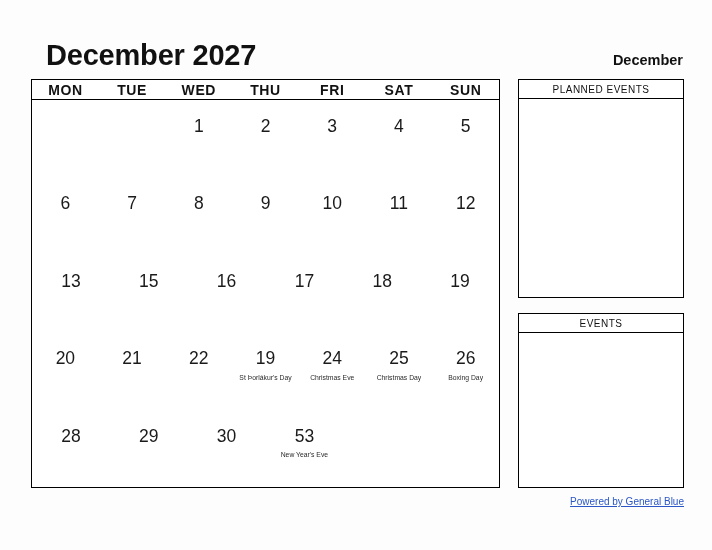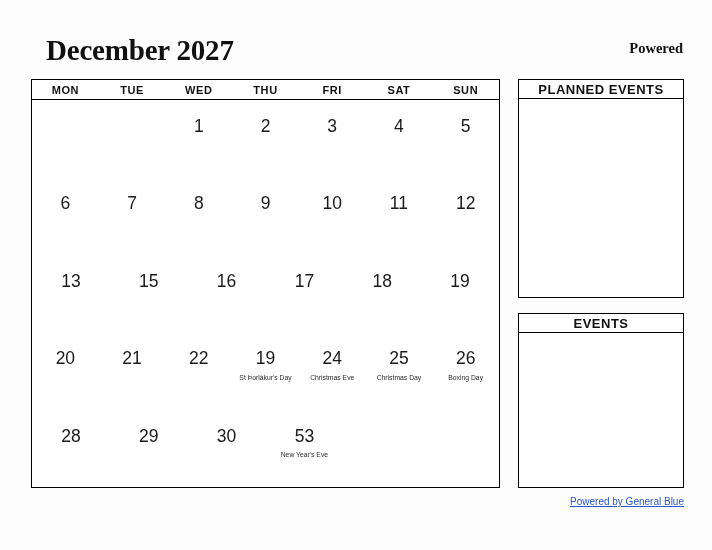--- a/index.html
+++ b/index.html
@@ -22,23 +22,22 @@
   }
 
   
   .header {
     position: absolute;
     left: 46px;
     top: 30px;
     width: 637px;
     height: 40px;
     display: flex;
-    align-items: center;
+    align-items: flex-end;
     justify-content: space-between;
-    font-family: Liberation Serif, serif;
   }
   .month-title {
     font-size: 29px;
     font-weight: bold;
     letter-spacing: -0.2px;
     line-height: 1;
     color: #111;
   }
   .country-title {
     font-size: 14.5px;
@@ -65,21 +64,21 @@
     display: flex;
     height: 19px;
     border-bottom: 1.3px solid #000;
     flex: 0 0 auto;
   }
   .weekday {
     flex: 1 1 0;
     display: flex;
     align-items: center;
     justify-content: center;
-    font-size: 11px;
+    font-size: 14px;
     font-weight: bold;
     letter-spacing: 0.6px;
     color: #111;
     text-align: right;
   }
   .weeks {
     flex: 1 1 auto;
     display: flex;
     flex-direction: column;
   }
@@ -125,22 +124,22 @@
   }
   .panel-events { top: 79px; height: 219px; }
   .panel-notes  { top: 313px; height: 175px; }
   .panel-header {
     height: 18px;
     flex: 0 0 auto;
     border-bottom: 1.3px solid #000;
     display: flex;
     align-items: center;
     justify-content: center;
-    font-size: 13px;
-    font-weight: bold;
+    font-size: 10px;
+    font-weight: normal;
     letter-spacing: 0.5px;
     color: #111;
   }
   .panel-body {
     flex: 1 1 auto;
   }
 
   
   .footer-link {
     position: absolute;
@@ -155,21 +154,21 @@
     white-space: nowrap;
   }
 </style>
 </head>
 <body>
 
 <div class="page">
 
   <div class="header">
     <div class="month-title">December 2027</div>
-    <div class="country-title">Powered</div>
+    <div class="country-title">December</div>
   </div>
 
   <div class="calendar">
     <div class="weekday-row" id="weekday-row">
         <div class="weekday">MON</div>
         <div class="weekday">TUE</div>
         <div class="weekday">WED</div>
         <div class="weekday">THU</div>
         <div class="weekday">FRI</div>
         <div class="weekday">SAT</div>

